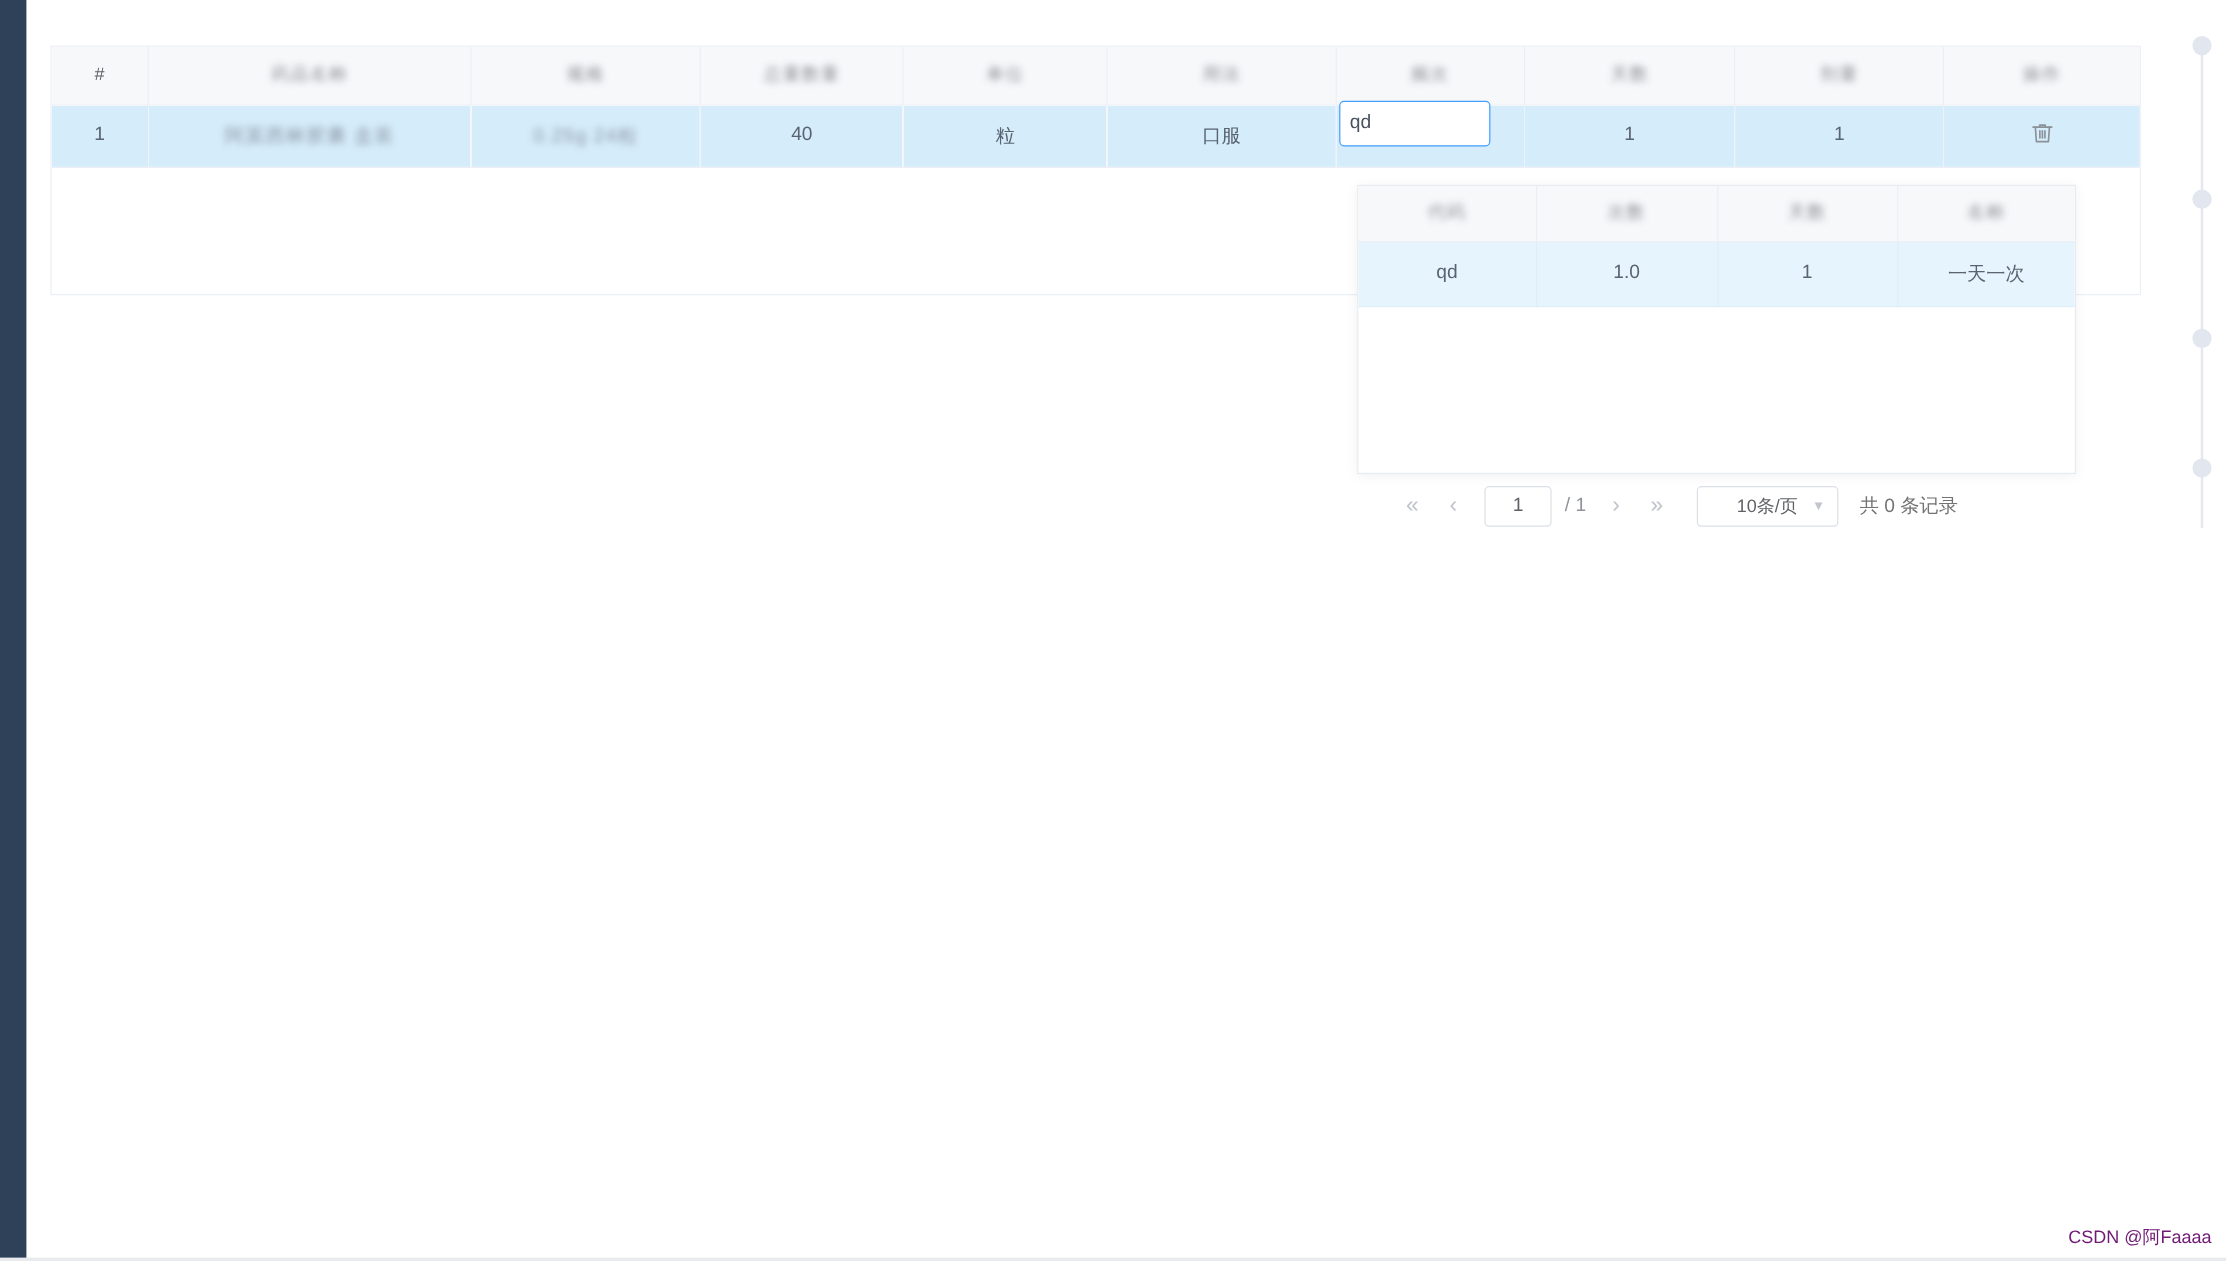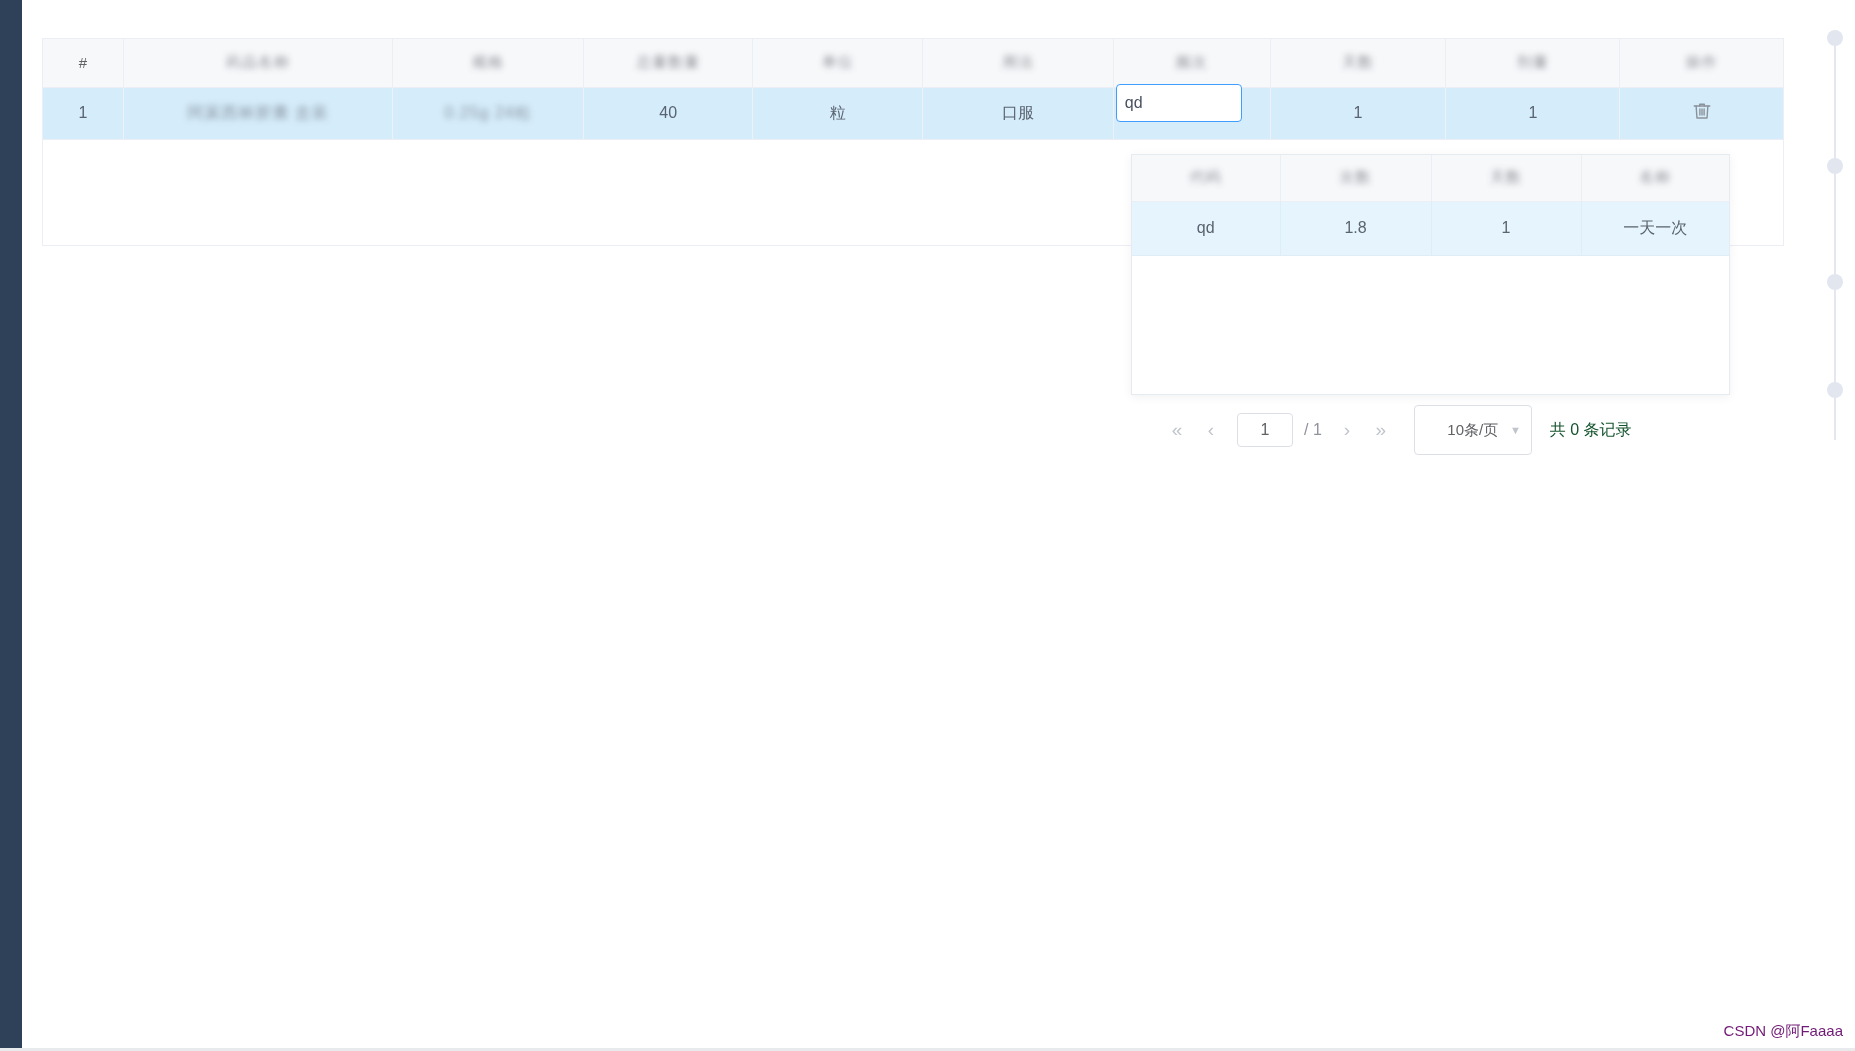--- a/index.html
+++ b/index.html
@@ -200,42 +200,42 @@
     font-family: "Liberation Sans", "DejaVu Sans", sans-serif;
     outline: none;
   }
   .pg-total {
     color: #909399;
     font-size: 16px;
     margin: 0 8px 0 2px;
   }
   .pg-select {
     position: relative;
-    width: 118px; height: 50px;
+    width: 118px; height: 34px;
     border: 1px solid #dcdfe6;
     border-radius: 4px;
     background: #fff;
     display: flex;
     align-items: center;
     justify-content: center;
     margin-left: 16px;
     cursor: pointer;
     font-size: 15px;
     color: #606266;
   }
   .pg-select .caret {
     position: absolute;
     right: 10px;
     color: #c0c4cc;
     font-size: 11px;
   }
   .pg-records {
     margin-left: 18px;
     font-size: 16px;
-    color: #14532d;
+    color: #737373;
     white-space: nowrap;
   }
 
   
   .watermark {
     position: absolute;
     right: 12px; bottom: 10px;
     font-size: 15px;
     color: #701a75;
     user-select: none;
@@ -380,21 +380,21 @@
             <span class="blur">名称</span>
           </th>
         </tr>
       </thead>
       <tbody>
         <tr>
           <td>
             <span>qd</span>
           </td>
           <td>
-            <span>1.8</span>
+            <span>1.0</span>
           </td>
           <td>
             <span>1</span>
           </td>
           <td>
             <span>一天一次</span>
           </td>
         </tr>
       </tbody>
     </table>

